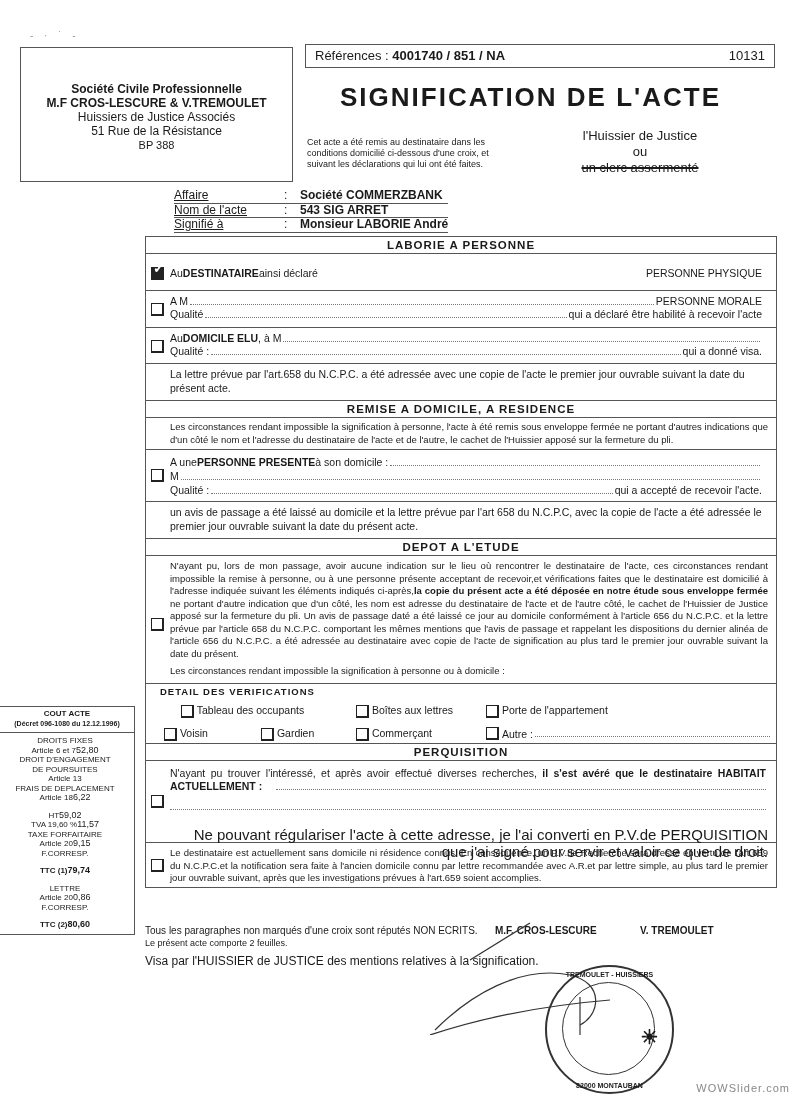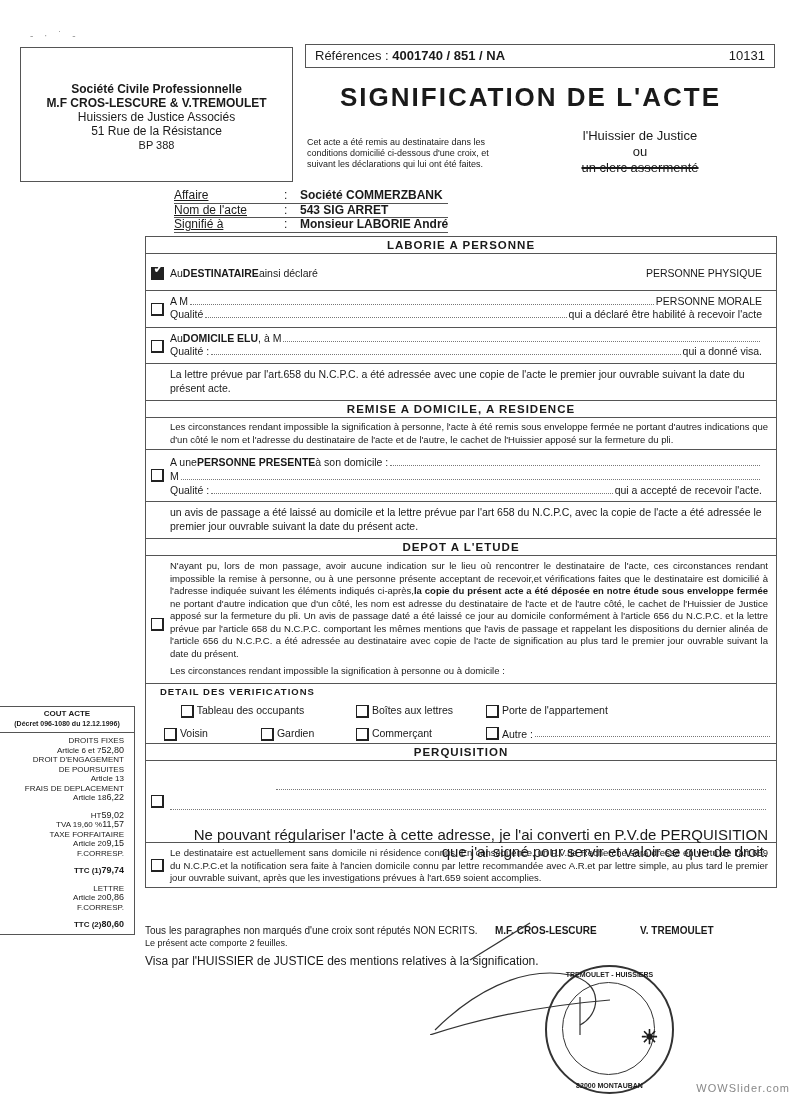--- a/index.html
+++ b/index.html
@@ -27,21 +27,21 @@
   .cb.checked{position:relative;background:#222;}
   .cb.checked::after{content:"✓";position:absolute;left:1px;top:-8px;font-size:14px;color:#fff;font-weight:bold;}
   .rowcb{position:absolute;left:5px;}
   .dots{flex:1;border-bottom:1px dotted #777;margin:0 2px 3px;}
   .line{display:flex;align-items:flex-end;}
   .para{padding:3px 8px 3px 24px;line-height:12.5px;text-align:justify;font-size:9.5px;}
   .para2{padding:3px 8px 3px 24px;line-height:14px;font-size:10.5px;}
   .cost{left:0px;top:706px;width:135px;border-right:1px solid #555;border-top:1px solid #555;border-bottom:1px solid #555;font-size:8px;box-sizing:border-box;}
   .cost .hd{text-align:center;font-weight:bold;border-bottom:1px solid #555;padding:2px 0 3px;line-height:10px;font-size:8px;}
   .cost .hd .sub{font-size:7px;}
-  .cost .item{display:flex;justify-content:flex-end;padding:0 10px 0 6px;line-height:9.5px;}
+  .cost .item{display:flex;justify-content:center;padding:0 10px 0 6px;line-height:9.5px;}
   .cost .gap{height:8px;}
   .cost .num{font-size:9px;}
   .cost .bold{font-weight:bold;}
   .footer{left:145px;top:925px;font-size:10px;line-height:12px;}
   .sign1{left:495px;top:925px;font-size:10px;font-weight:bold;}
   .sign2{left:640px;top:925px;font-size:10px;font-weight:bold;}
   .stamp{left:545px;top:965px;width:125px;height:125px;border-radius:50%;border:2px solid #333;}
   .stamp .inner{position:absolute;left:15px;top:15px;width:91px;height:91px;border-radius:50%;border:1.5px solid #333;}
   .stamp .txt{position:absolute;width:100%;text-align:center;font-size:7px;font-weight:bold;}
   .watermark{right:10px;top:1082px;font-size:11px;color:#888;letter-spacing:1px;}
@@ -189,20 +189,23 @@
       <span style="position:absolute;left:97px;white-space:nowrap;"><span class="cb"></span> <span>Gardien</span></span>
       <span style="position:absolute;left:192px;white-space:nowrap;"><span class="cb"></span> <span>Commerçant</span></span>
       <span class="line" style="position:absolute;left:322px;right:0;white-space:nowrap;"><span class="cb"></span>&nbsp;<span>Autre :</span><span class="dots"></span></span>
     </div>
   </div>
 
   <div class="sec-head">PERQUISITION</div>
 
   <div class="row" style="height:60px;border-bottom:none;">
     <span class="cb rowcb" style="top:34px;"></span>
+    <div style="position:absolute;left:24px;right:10px;top:6px;line-height:13px;font-size:10.5px;text-align:justify;">
+      <span>N'ayant pu trouver l'intéressé, et après avoir effectué diverses recherches, </span><b>il s'est avéré que le destinataire HABITAIT ACTUELLEMENT :</b>
+    </div>
     <div style="position:absolute;left:130px;right:10px;top:28px;border-bottom:1px dotted #777;"></div>
     <div style="position:absolute;left:24px;right:10px;top:48px;border-bottom:1px dotted #777;"></div>
   </div>
   <div class="row" style="height:22px;padding:5px 8px 0 24px;font-size:15px;text-align:right;">Ne pouvant régulariser l'acte à cette adresse, je l'ai converti en P.V.de PERQUISITION que j'ai signé pour servir et valoir ce que de droit.</div>
 
   <div class="row" style="height:44px;border-bottom:none;">
     <span class="cb rowcb" style="top:16px;"></span>
     <div class="para" style="padding-top:4px;">Le destinataire est actuellement sans domicile ni résidence connus. En conséquence, un P.V.de Recherche sera dressé en vertu de l'art.659 du N.C.P.C.et la notification sera faite à l'ancien domicile connu par lettre recommandée avec A.R.et par lettre simple, au plus tard le premier jour ouvrable suivant, après que les investigations prévues à l'art.659 soient accomplies.</div>
   </div>
 </div>

